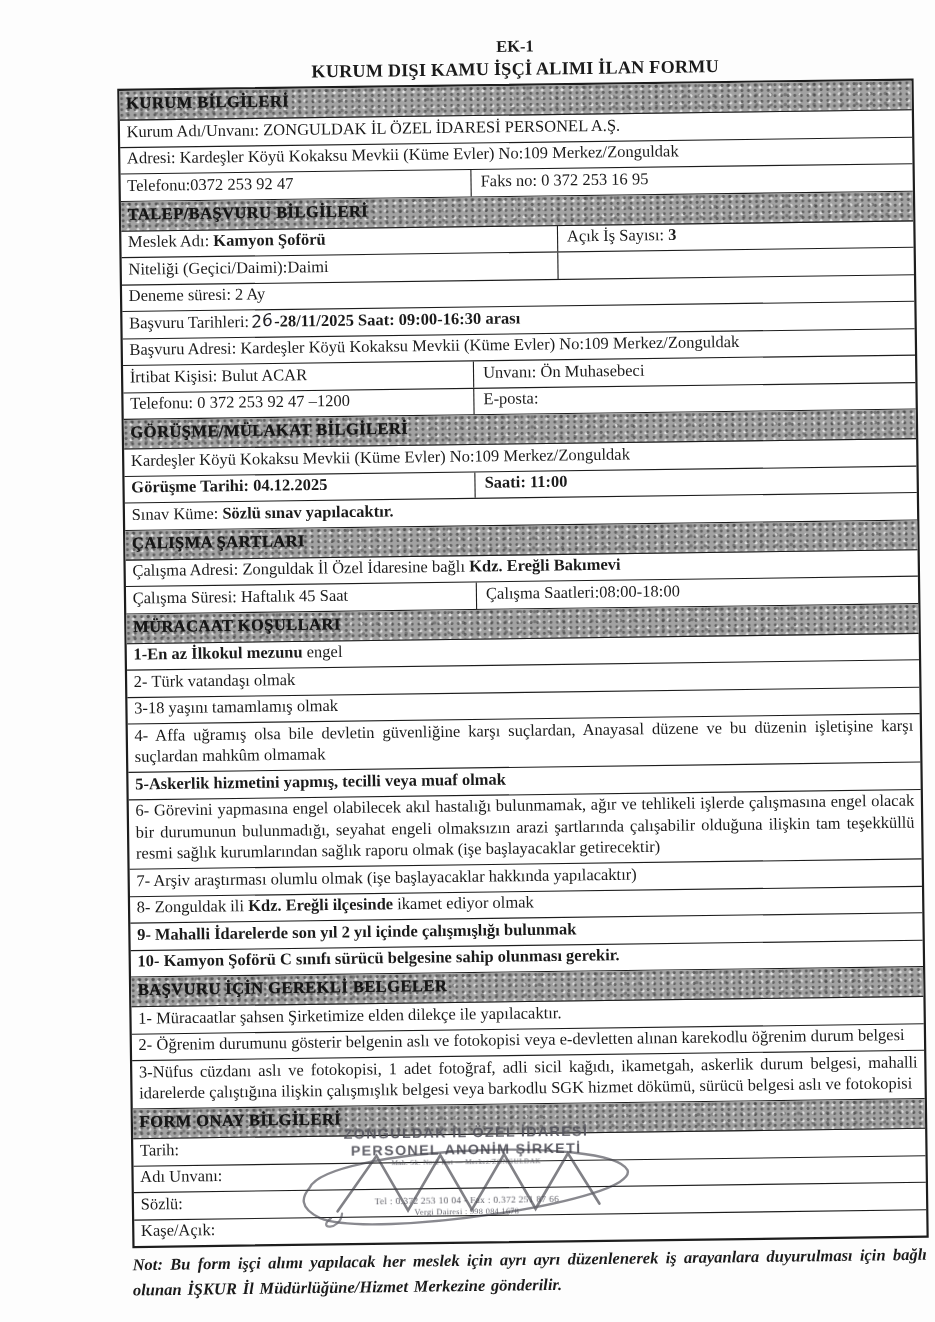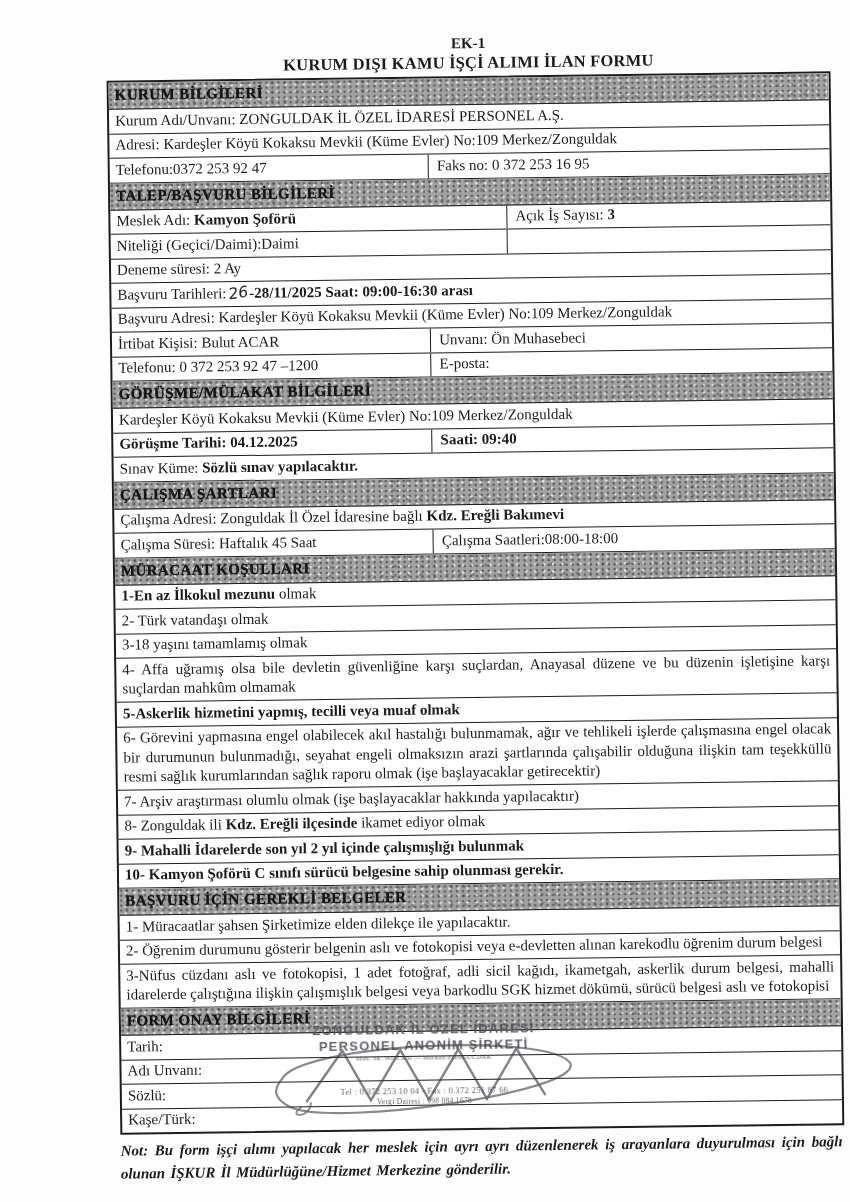--- a/index.html
+++ b/index.html
@@ -101,42 +101,42 @@
     </div>
 
     <div class="row sec">
         <span>GÖRÜŞME/MÜLAKAT BİLGİLERİ</span>
       </div>
     <div class="row">
         <div class="cell full"><span>Kardeşler Köyü Kokaksu Mevkii (Küme Evler) No:109 Merkez/Zonguldak</span></div>
       </div>
     <div class="row">
       <div class="cl"><b>Görüşme Tarihi: 04.12.2025</b></div>
-      <div class="cr"><b>Saati: 09:40</b></div>
+      <div class="cr"><b>Saati: 11:00</b></div>
     </div>
     <div class="row">
       <div class="cell full"><span>Sınav Küme: </span><b>Sözlü sınav yapılacaktır.</b></div>
     </div>
 
     <div class="row sec">
         <span>ÇALIŞMA ŞARTLARI</span>
       </div>
     <div class="row">
       <div class="cell full"><span>Çalışma Adresi: Zonguldak İl Özel İdaresine bağlı </span><b>Kdz. Ereğli Bakımevi</b></div>
     </div>
     <div class="row">
       <div class="cl"><span>Çalışma Süresi: Haftalık 45 Saat</span></div>
       <div class="cr"><span>Çalışma Saatleri:08:00-18:00</span></div>
     </div>
 
     <div class="row sec">
         <span>MÜRACAAT KOŞULLARI</span>
       </div>
     <div class="row">
-        <div class="cell full"><span></span><b>1-En az İlkokul mezunu</b><span> olmak</span></div>
+        <div class="cell full"><span></span><b>1-En az İlkokul mezunu</b><span> engel</span></div>
       </div>
     <div class="row">
         <div class="cell full"><span>2- Türk vatandaşı olmak</span></div>
       </div>
     <div class="row">
         <div class="cell full"><span>3-18 yaşını tamamlamış olmak</span></div>
       </div>
     <div class="row ml">
         <div class="cell full"><span>4- Affa uğramış olsa bile devletin güvenliğine karşı suçlardan, Anayasal düzene ve bu düzenin işletişine karşı suçlardan mahkûm olmamak</span></div>
       </div>
@@ -179,21 +179,21 @@
       <div class="row">
           <div class="cell full"><span>Tarih:</span></div>
         </div>
       <div class="row">
           <div class="cell full"><span>Adı Unvanı:</span></div>
         </div>
       <div class="row">
           <div class="cell full"><span>Sözlü:</span></div>
         </div>
       <div class="row nb">
-          <div class="cell full"><span>Kaşe/Türk:</span></div>
+          <div class="cell full"><span>Kaşe/Açık:</span></div>
         </div>
 
       <div class="stamp">
         <div class="s1">ZONGULDAK İL ÖZEL İDARESİ</div>
         <div class="s1">PERSONEL ANONİM ŞİRKETİ</div>
         <div class="s3">Mah. Sk. No:2 Kat — Merkez/ZONGULDAK</div>
         <div class="s4">Tel : 0.372 253 10 04  -  Fax : 0.372 251 87 66</div>
         <div class="s5">Vergi Dairesi : 998 084 1678</div>
       </div>
       <svg class="sig" width="335" height="114" viewBox="0 0 335 114">

